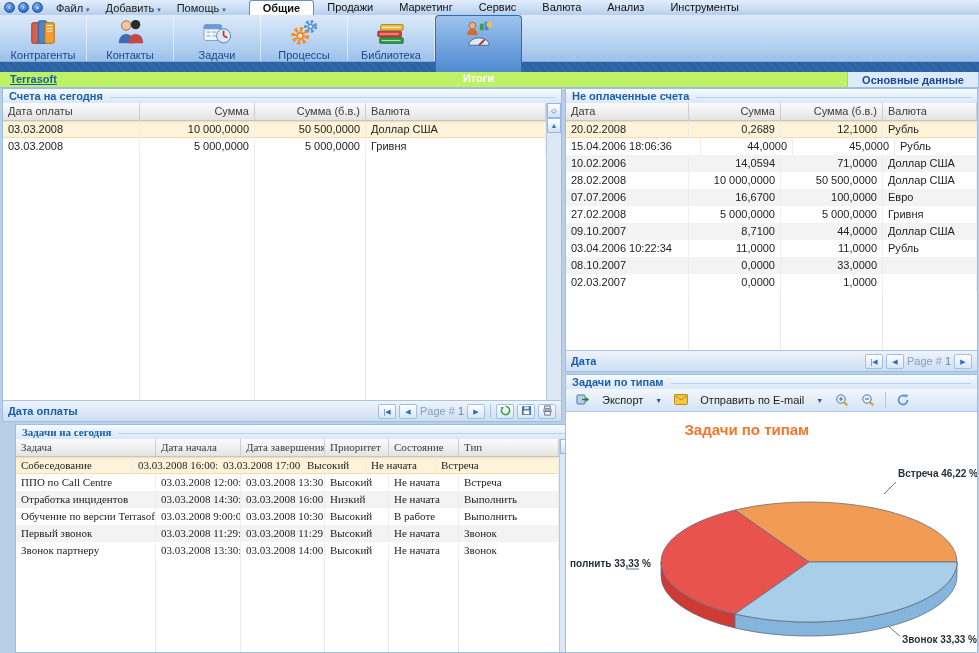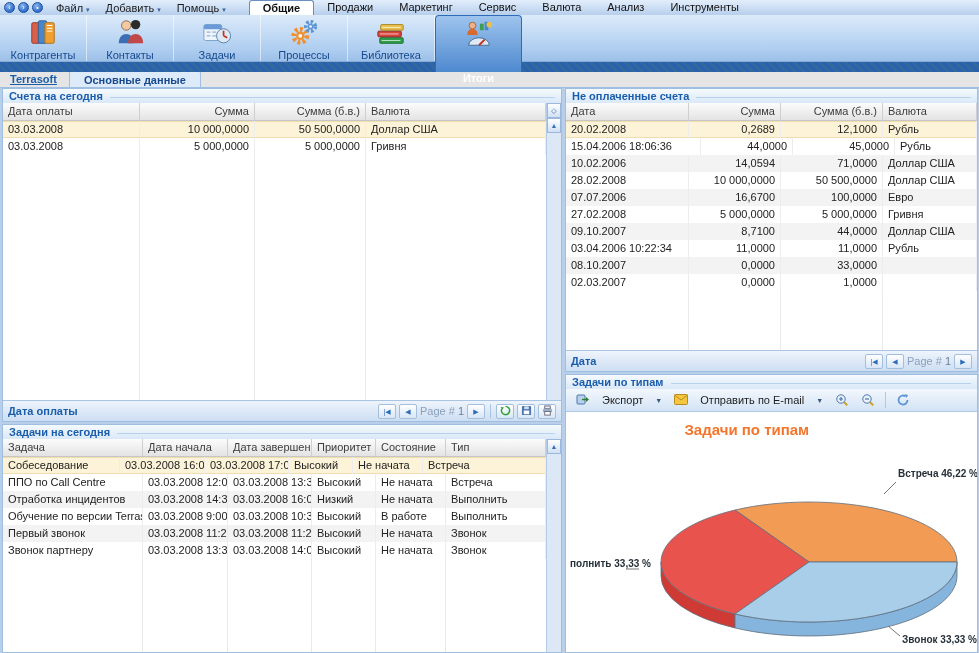--- a/index.html
+++ b/index.html
@@ -33,22 +33,22 @@
   .tool-btn.active { background:linear-gradient(#9ec4ee,#4e89cf); border-radius:4px 4px 0 0;
     height:57px; color:#fff; font-weight:bold; position:relative; z-index:25;
     border:1px solid #2d6db8; border-bottom:none; }
   .tool-btn.active .tlabel { margin-top:23px; }
 
   
   .darkstrip { position:absolute; top:62px; left:0; right:0; height:10px;
     background:repeating-linear-gradient(45deg,#2a61ac 0 3px,#30689f 3px 6px); z-index:10; }
 
   
-  .viewtabs { position:absolute; top:72px; left:0; right:0; height:16px; background:#e5e5e5;
-    border-bottom:1px solid #9fbfe2; display:flex; align-items:flex-end; padding-left:6px; z-index:5; }
+  .viewtabs { position:absolute; top:72px; left:0; right:0; height:16px; background:#bef264;
+    border-bottom:1px solid #9fbfe2; display:flex; align-items:flex-end; padding-left:6px; z-index:5;justify-content:space-between; }
   .ts-link { color:#1a5dab; text-decoration:underline; font-weight:bold; margin:0 12px 2px 4px; cursor:pointer; }
   .view-tab.active { background:#ddeafa; border:1px solid #9fbfe2; border-bottom:none;
     border-radius:2px 2px 0 0; font-weight:bold; color:#17498f; padding:2px 14px 1px; }
 
   
   .content { position:absolute; top:88px; left:0; right:0; bottom:0; background:#b9cfe9; }
   .panel { position:absolute; background:#fff; border:1px solid #9fbfe2; display:flex; flex-direction:column; overflow:hidden; }
   .panel-title { height:14px; flex:0 0 14px; background:linear-gradient(#f5fafe,#d9e8f8);
     color:#1a5dab; font-weight:bold; display:flex; align-items:center; gap:7px; padding:0 6px; }
   .panel-title .rule { flex:1; height:1px; background:#b9d2ec; margin-top:2px; }
@@ -252,21 +252,21 @@
               </svg></div>
           <div class="pbtn"><svg width="11" height="11" viewBox="0 0 12 12">
                 <rect x="3" y="1" width="6" height="3" fill="#e8eef6" stroke="#667"></rect>
                 <rect x="1" y="4" width="10" height="4" rx="1" fill="#9fb2c8"></rect>
                 <rect x="3" y="7" width="6" height="4" fill="#fff" stroke="#667"></rect>
               </svg></div>
         </div>
       </div>
     </div>
 
-    <div class="panel" style="left:2px; top:336px; width:560px; height:229px;">
+    <div class="panel" style="left:15px; top:336px; width:560px; height:229px;font-family:Liberation Serif, serif;">
       <div class="panel-title">
         <span>Задачи на сегодня</span>
         <span class="rule"></span>
       </div>
       <div class="grid-wrap">
         <div class="grid-host with-scroll">
             <div class="thead">
               <div class="th" style="width: 140px;">Задача</div>
               <div class="th" style="width: 85px;">Дата начала</div>
               <div class="th" style="width: 84px;">Дата завершения</div>

